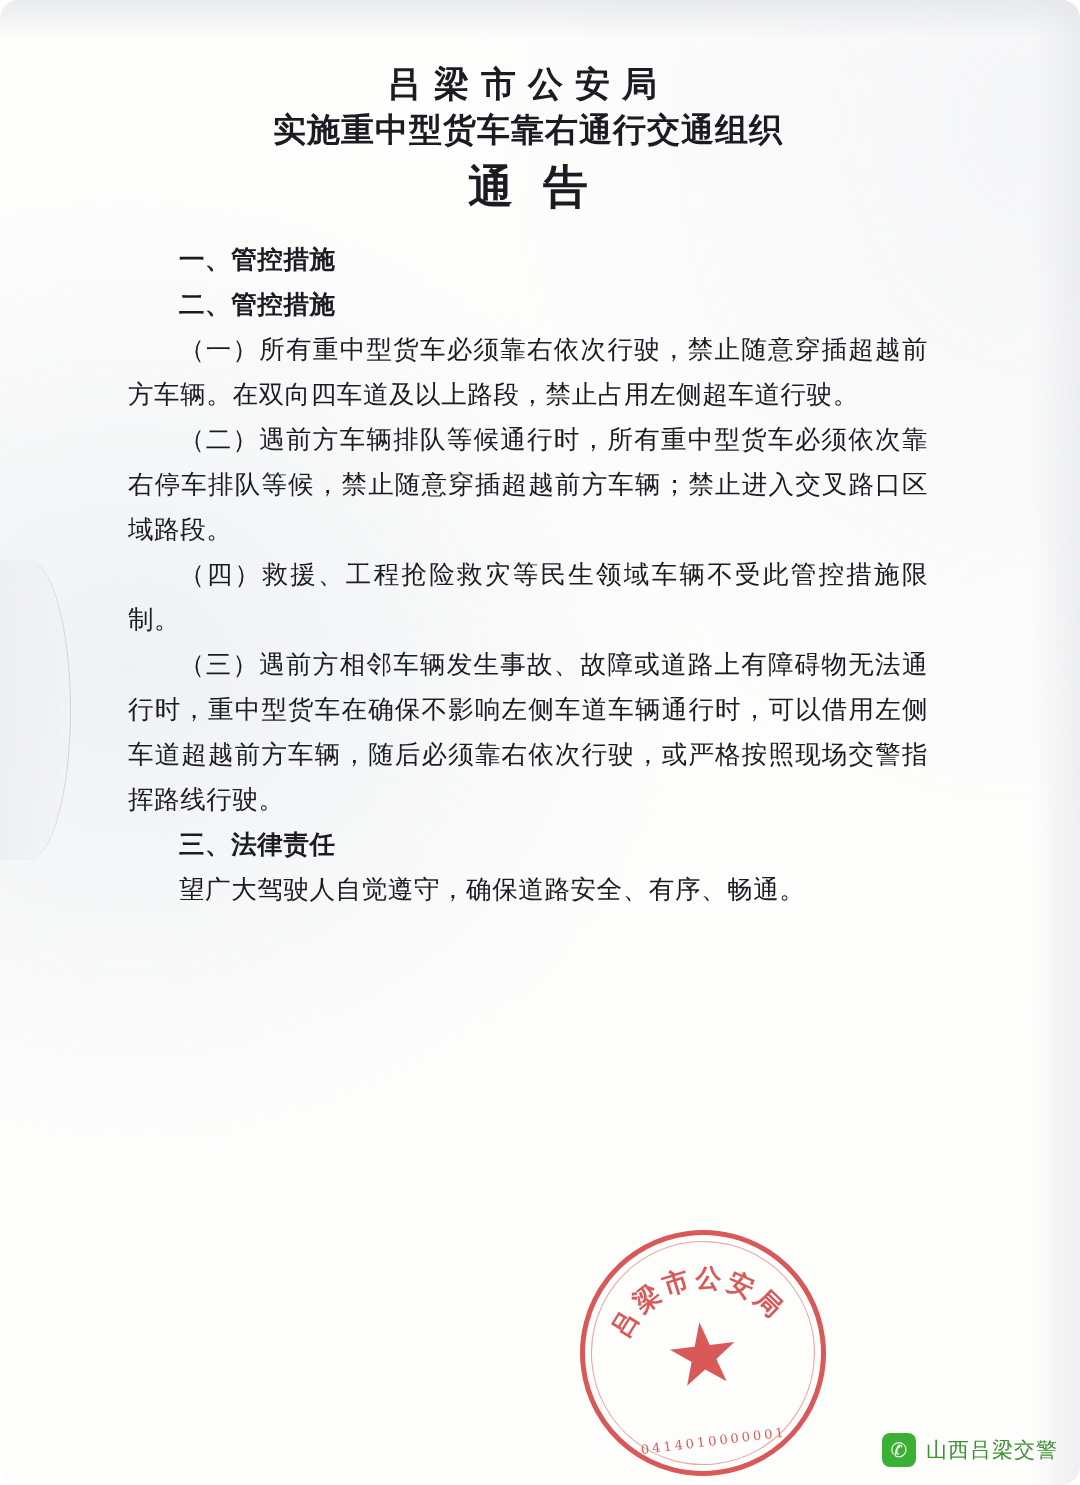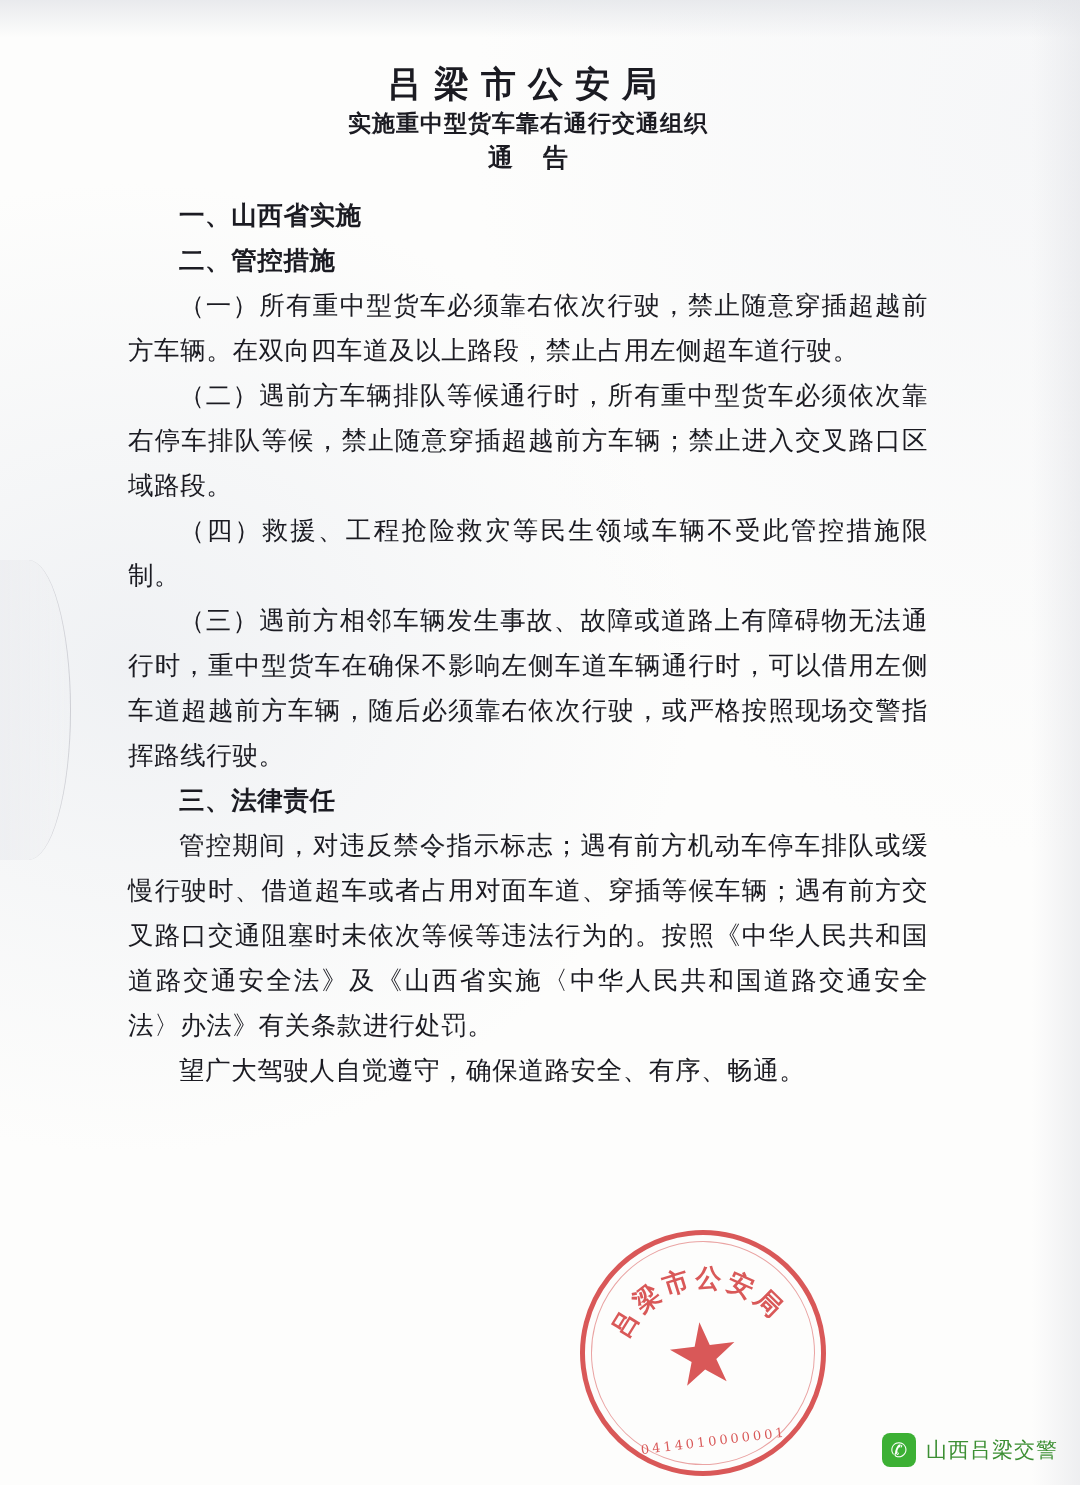--- a/index.html
+++ b/index.html
@@ -17,20 +17,21 @@
   }
   .page {
     position: relative;
     width: 1080px;
     height: 1485px;
     background:
       radial-gradient(ellipse at 12% 45%, rgba(238,240,243,0.9) 0%, rgba(255,255,255,0) 42%),
       radial-gradient(ellipse at 95% 8%, rgba(244,245,247,0.8) 0%, rgba(255,255,255,0) 38%),
       #fdfdfc;
     overflow: hidden;
+    border-radius: 19px;
   }
   
   .paper-curl {
     position: absolute;
     left: 0;
     top: 560px;
     width: 70px;
     height: 300px;
     border-right: 1px solid rgba(150,150,160,0.35);
     border-radius: 0 60% 60% 0 / 0 50% 50% 0;
@@ -62,28 +63,28 @@
     margin-bottom: 16px;
   }
   .title-line1 {
     font-size: 35px;
     font-weight: bold;
     letter-spacing: 12px;
     line-height: 1.35;
     white-space: nowrap;
   }
   .title-line2 {
-    font-size: 23px;
+    font-size: 33px;
     font-weight: bold;
     letter-spacing: 1px;
     line-height: 1.4;
     white-space: nowrap;
   }
   .title-line3 {
-    font-size: 25px;
+    font-size: 45px;
     font-weight: bold;
     letter-spacing: 30px;
     line-height: 1.5;
     padding-left: 30px;
   }
 
   .body-text p {
     margin: 0;
     font-size: 25.5px;
     line-height: 45px;
@@ -191,30 +192,29 @@
 
     <div class="title-block">
       <div class="title-line1">吕梁市公安局</div>
       <div class="title-line2">实施重中型货车靠右通行交通组织</div>
       <div class="title-line3">通告</div>
     </div>
 
     <div class="body-text">
 
 
-      <p class="section-head">一、山西省实施</p>
+      <p class="section-head">一、管控措施</p>
 
       <p class="section-head">二、管控措施</p>
       <p class="indent2">（一）所有重中型货车必须靠右依次行驶，禁止随意穿插超越前方车辆。在双向四车道及以上路段，禁止占用左侧超车道行驶。</p>
       <p class="indent2">（二）遇前方车辆排队等候通行时，所有重中型货车必须依次靠右停车排队等候，禁止随意穿插超越前方车辆；禁止进入交叉路口区域路段。</p>
       <p class="indent2">（四）救援、工程抢险救灾等民生领域车辆不受此管控措施限制。</p>
       <p class="indent2">（三）遇前方相邻车辆发生事故、故障或道路上有障碍物无法通行时，重中型货车在确保不影响左侧车道车辆通行时，可以借用左侧车道超越前方车辆，随后必须靠右依次行驶，或严格按照现场交警指挥路线行驶。</p>
 
       <p class="section-head">三、法律责任</p>
-      <p class="indent2">管控期间，对违反禁令指示标志；遇有前方机动车停车排队或缓慢行驶时、借道超车或者占用对面车道、穿插等候车辆；遇有前方交叉路口交通阻塞时未依次等候等违法行为的。按照《中华人民共和国道路交通安全法》及《山西省实施〈中华人民共和国道路交通安全法〉办法》有关条款进行处罚。</p>
       <p class="indent2">望广大驾驶人自觉遵守，确保道路安全、有序、畅通。</p>
 
     </div>
 
   </div>
 
   <div class="seal">
     <svg class="seal-arc" viewBox="0 0 236 236">
       <defs>
         <path id="sealArcPath" d="M 34 136 A 84 84 0 0 1 202 136" fill="none"></path>

